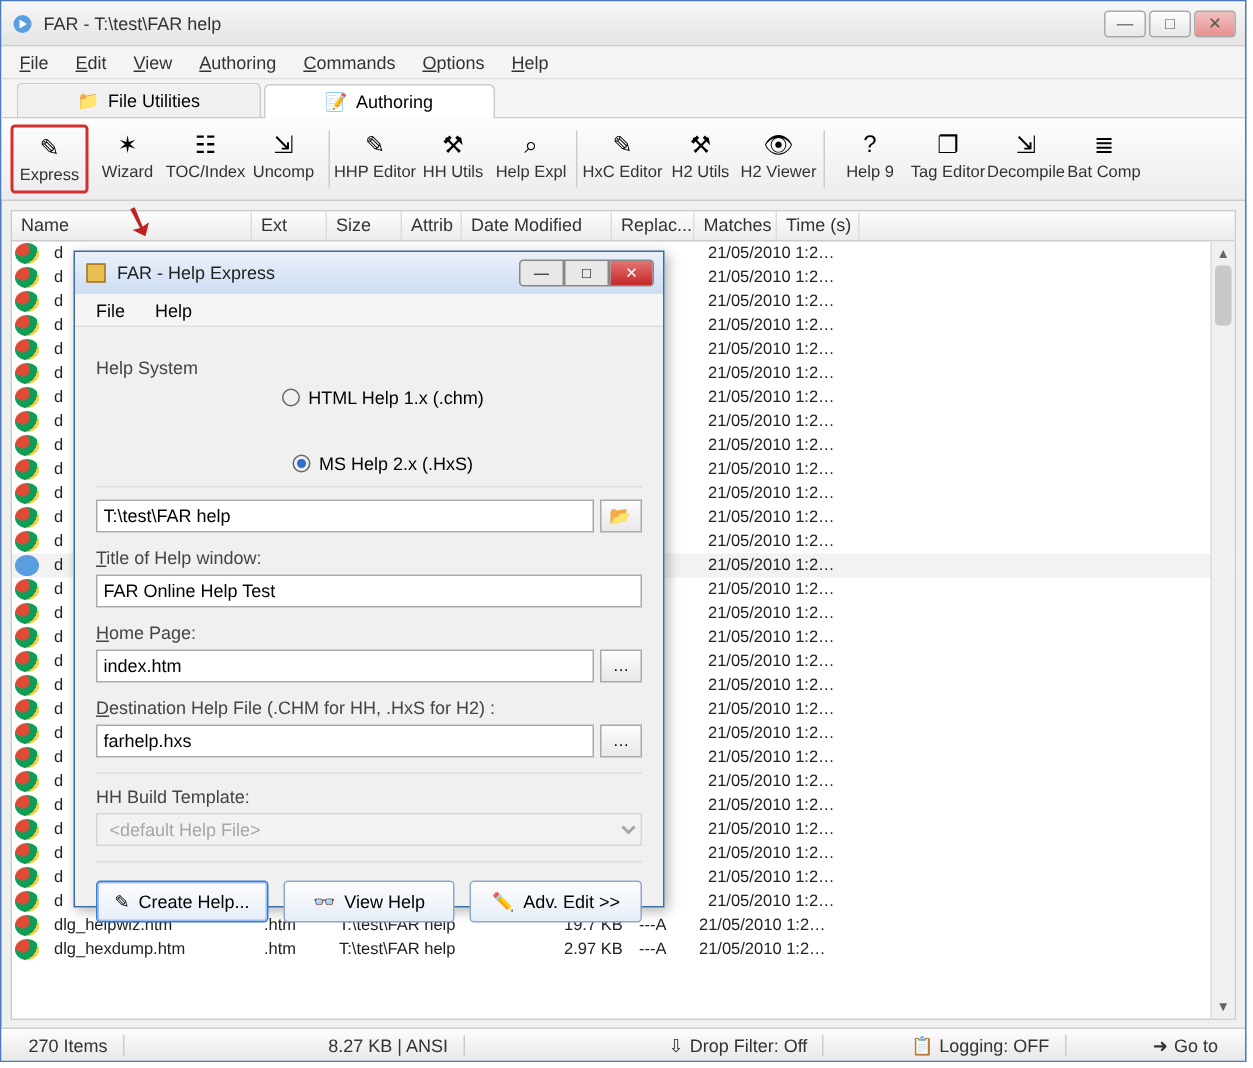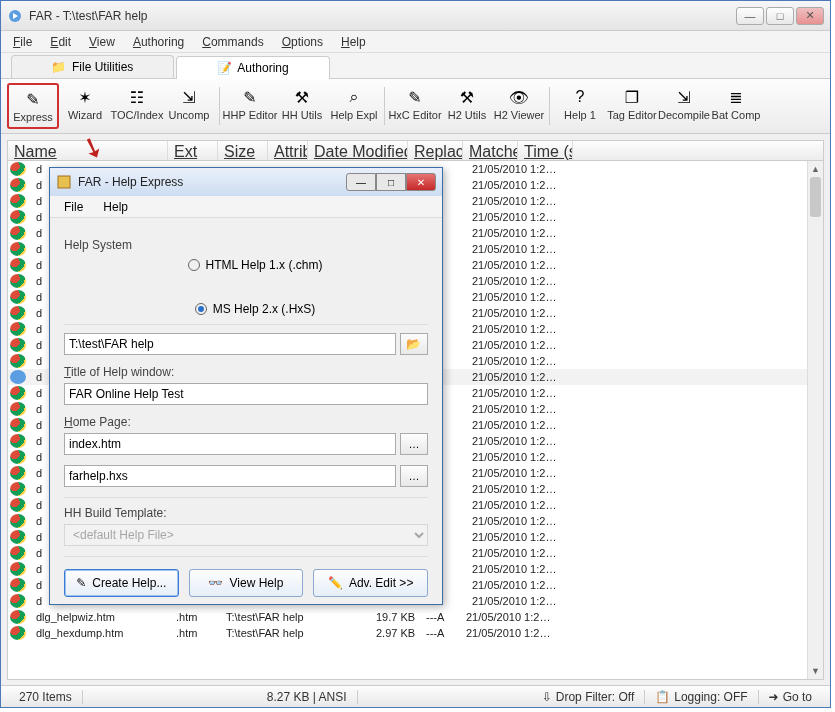--- a/index.html
+++ b/index.html
@@ -26,21 +26,21 @@
 .tool { width: 52px; display: flex; flex-direction: column; align-items: center; padding: 4px 2px; cursor: pointer; border-radius:3px;}
 .tool .ticon { width: 20px; height: 20px; margin-bottom: 2px; display:flex; align-items:center; justify-content:center; font-size:16px;}
 .tool .tlabel { font-size: 11px; color: #333; text-align:center; white-space:nowrap;}
 .tool-sep { width: 1px; background: #ccc; margin: 4px 4px; }
 .tool.highlight { border: 2px solid #d03030; }
 
 .arrow { position: absolute; top: 130px; left: 80px; color: #c02020; font-size: 28px; transform: rotate(20deg); pointer-events:none; z-index:5;}
 
 .listarea { position: relative; background: #fff; margin: 6px; border: 1px solid #ccc; height: 540px; overflow: hidden; }
 .listhead { display: flex; background: linear-gradient(#fdfdfd,#ececec); border-bottom: 1px solid #ccc; height: 20px; }
-.listhead .col { padding: 2px 6px; border-right: 1px solid #ddd; font-size: 16px; color: #333; overflow:hidden; white-space:nowrap;text-decoration:underline;}
+.listhead .col { padding: 2px 6px; border-right: 1px solid #ddd; font-size: 12px; color: #333; overflow:hidden; white-space:nowrap;}
 .listbody { position: relative; height: calc(100% - 20px); overflow: hidden; }
 .row { display: flex; align-items: center; height: 16px; padding: 0 2px; }
 .row .ricon { width: 16px; height: 14px; margin-right: 4px; border-radius:50%; display:flex; align-items:center; justify-content:center; font-size:10px;}
 .row .ricon.chrome { background: radial-gradient(circle at 30% 30%, #dd4b39 0 33%, #0f9d58 33% 66%, #ffcd40 66%); }
 .row .ricon.other { background: #5a9de0; }
 .row .cell { padding: 0 6px; font-size: 11px; color: #222; overflow:hidden; white-space:nowrap;}
 .row.sel { background: #f2f2f2; }
 
 .scrollbar { position:absolute; right:0; top:20px; bottom:0; width:16px; background:#f0f0f0; border-left:1px solid #ddd;}
 .scrollbar .thumb { position:absolute; top:0; left:2px; right:2px; height:40px; background:#c8c8c8; border-radius:3px;}
@@ -69,21 +69,21 @@
 .hr { border-top: 1px solid #ddd; margin: 8px 0; }
 .inputrow { display: flex; align-items: center; gap: 4px; margin-bottom: 10px;}
 .inputrow input[type=text] { flex: 1; height: 22px; border: 1px solid #aaa; padding: 0 4px; background:#fff; font-size:12px;}
 .inputrow .ibtn { width: 28px; height: 22px; border: 1px solid #aaa; background: linear-gradient(#fdfdfd,#e8e8e8); display:flex; align-items:center; justify-content:center; cursor:pointer; font-size:11px;}
 .inputrow select { flex:1; height:22px; border:1px solid #ccc; background:#f4f4f4; color:#888; padding:0 4px;}
 .disabled-label{color:#999;}
 .dbuttons { display: flex; gap: 10px; margin-top: 12px; }
 .dbuttons .bbtn { flex:1; height: 28px; border: 1px solid #8aa8d0; background: linear-gradient(#fdfdfd,#e6eef8); display:flex; align-items:center; justify-content:center; gap:6px; cursor:pointer; border-radius:3px;}
 .dbuttons .bbtn.primary { border: 1px solid #3a7bd5; box-shadow: 0 0 0 1px #9cc2f0 inset;}
 
-.statusbar { position:absolute; bottom:0; left:0; right:0; height: 22px; background: linear-gradient(#fdfdfd,#e8e8e8); border-top: 1px solid #ccc; display: flex; align-items: center; padding: 0 8px; font-size: 11px; color:#333;}
+.statusbar { position:absolute; bottom:0; left:0; right:0; height: 22px; background: linear-gradient(#fdfdfd,#e8e8e8); border-top: 1px solid #ccc; display: flex; align-items: center; padding: 0 8px; font-size: 11px; color:#333;gap:48px;}
 .statusbar .sseg { padding: 0 10px; border-right: 1px solid #ccc; display:flex; align-items:center; gap:4px;}
 .statusbar .sseg:last-child{border-right:none;}
 .statusbar .spacer{flex:1;}
 svg{display:block;}
 </style>
 </head>
 <body>
 
 <div class="window">
 
@@ -162,21 +162,21 @@
         <span class="ticon">⚒</span>
         <span class="tlabel">H2 Utils</span>
       </div>
       <div class="tool">
         <span class="ticon">👁</span>
         <span class="tlabel">H2 Viewer</span>
       </div>
       <div class="tool-sep"></div>
       <div class="tool">
         <span class="ticon">?</span>
-        <span class="tlabel">Help 1</span>
+        <span class="tlabel">Help 9</span>
       </div>
       <div class="tool">
         <span class="ticon">❐</span>
         <span class="tlabel">Tag Editor</span>
       </div>
       <div class="tool">
         <span class="ticon">⇲</span>
         <span class="tlabel">Decompile</span>
       </div>
       <div class="tool">
@@ -445,20 +445,21 @@
 
       <div class="fieldset">
         <span class="flabel"><u>H</u>ome Page:</span>
         <div class="inputrow">
           <input type="text" value="index.htm" style="">
           <div class="ibtn">…</div>
         </div>
       </div>
 
       <div class="fieldset">
+        <span class="flabel"><u>D</u>estination Help File (.CHM for HH, .HxS for H2) :</span>
         <div class="inputrow">
           <input type="text" value="farhelp.hxs" style="">
           <div class="ibtn">…</div>
         </div>
       </div>
       <div class="hr"></div>
 
       <div class="fieldset">
         <span class="flabel disabled-label">HH Build Template:</span>
         <div class="inputrow">

